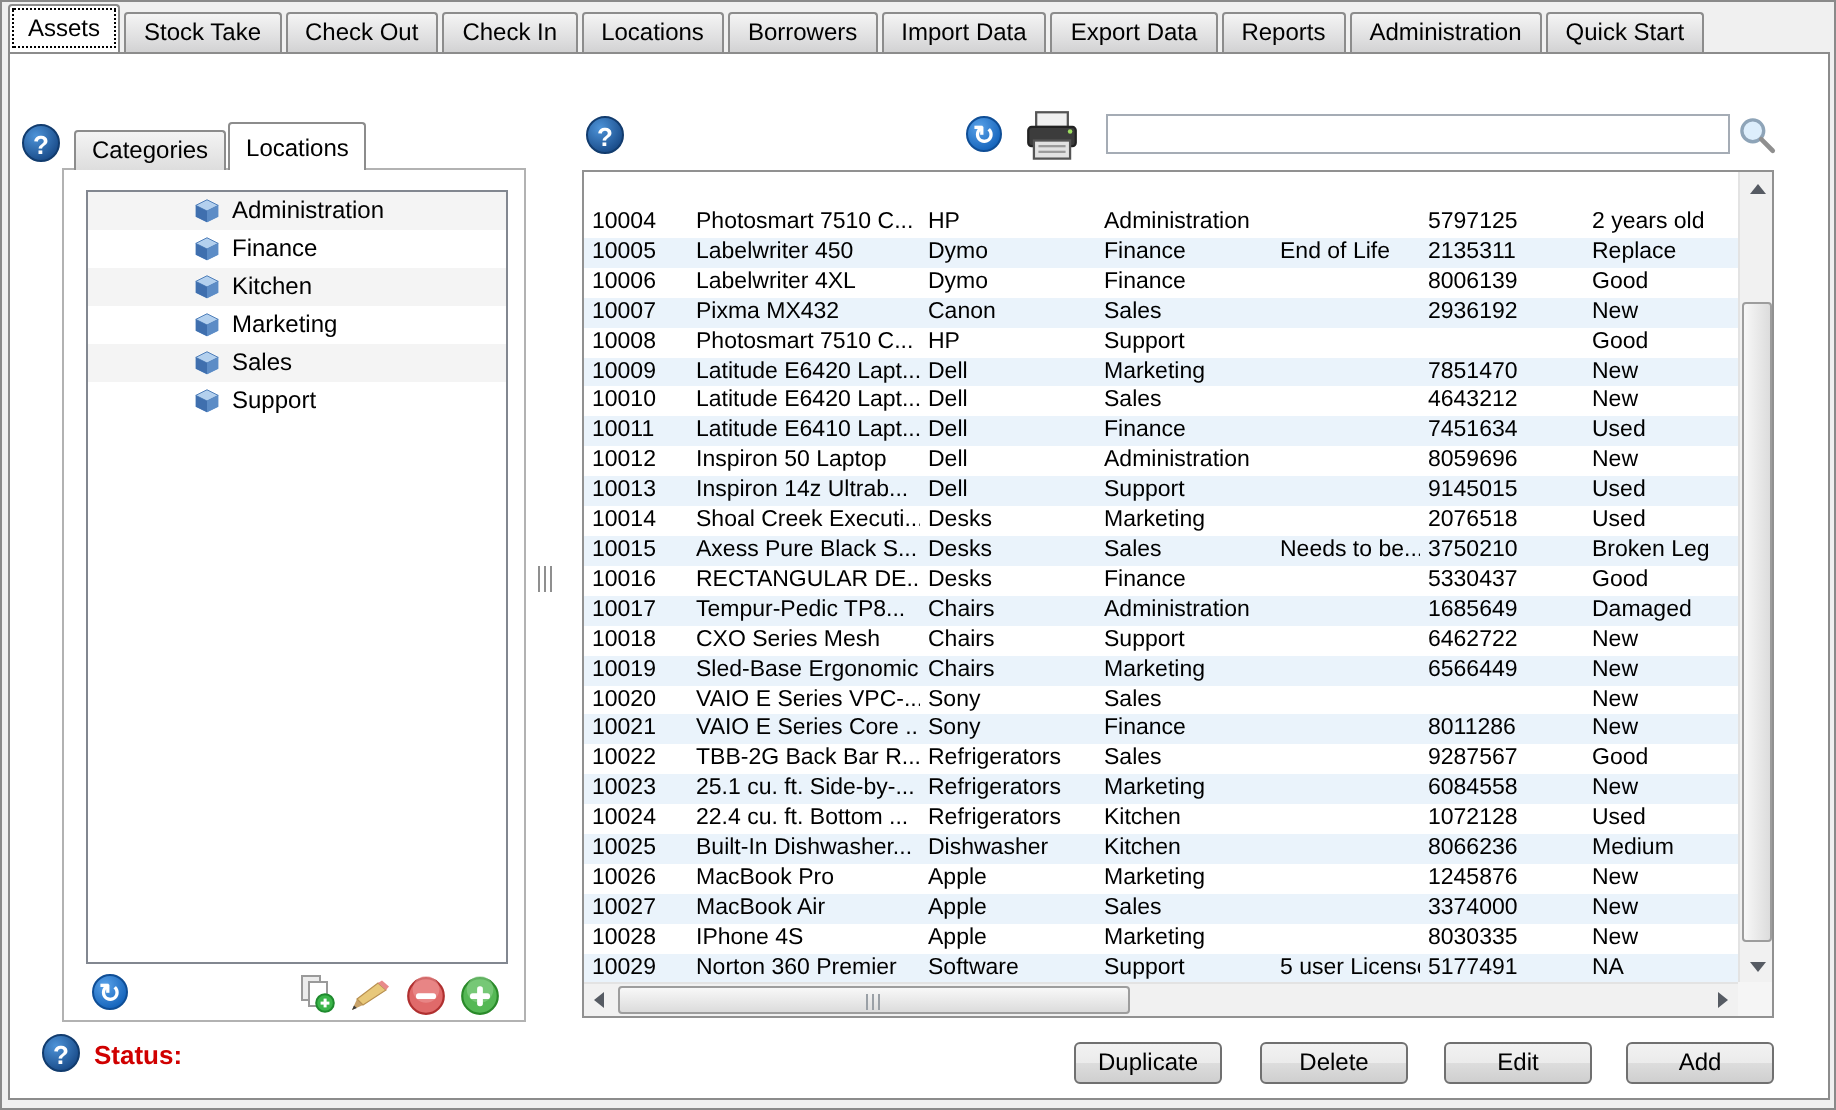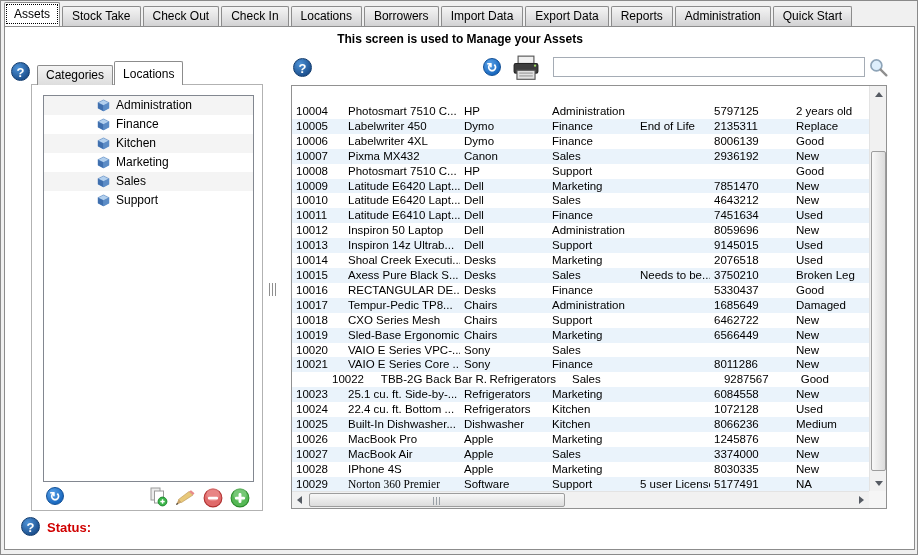--- a/index.html
+++ b/index.html
@@ -94,21 +94,20 @@
       <div class="tab">Borrowers</div>
       <div class="tab">Import Data</div>
       <div class="tab">Export Data</div>
       <div class="tab">Reports</div>
       <div class="tab">Administration</div>
       <div class="tab">Quick Start</div>
     </div>
 
   <div class="content"></div>
 
-  <div class="heading">This screen is used to Manage your Assets</div>
 
   <div class="help" style="left:10px; top:61px;">?</div>
 
   <div class="lp-box"></div>
   <div class="subtabs" id="left-subtabs">
       <div class="subtab">Categories</div>
       <div class="subtab sel">Locations</div>
     </div>
   <div class="tree-box" id="tree">
       <div class="trow child alt">
@@ -385,21 +384,21 @@
         <div class="grid-row alt">
           <div class="g-cell" style="width: 52px;">10021</div>
           <div class="g-cell" style="width: 116px;">VAIO E Series Core ...</div>
           <div class="g-cell" style="width: 88px;">Sony</div>
           <div class="g-cell" style="width: 88px;">Finance</div>
           <div class="g-cell" style="width: 74px;"></div>
           <div class="g-cell" style="width: 82px;">8011286</div>
           <div class="g-cell" style="width: 77px;">New</div>
         </div>
         <div class="grid-row">
-          <div class="g-cell" style="width: 52px; margin-left: 36px;">10022</div>
+          <div class="g-cell" style="width: 52px;">10022</div>
           <div class="g-cell" style="width: 116px;">TBB-2G Back Bar R...</div>
           <div class="g-cell" style="width: 88px;">Refrigerators</div>
           <div class="g-cell" style="width: 88px;">Sales</div>
           <div class="g-cell" style="width: 74px;"></div>
           <div class="g-cell" style="width: 82px;">9287567</div>
           <div class="g-cell" style="width: 77px;">Good</div>
         </div>
         <div class="grid-row alt">
           <div class="g-cell" style="width: 52px;">10023</div>
           <div class="g-cell" style="width: 116px;">25.1 cu. ft. Side-by-...</div>
@@ -449,21 +448,21 @@
           <div class="g-cell" style="width: 52px;">10028</div>
           <div class="g-cell" style="width: 116px;">IPhone 4S</div>
           <div class="g-cell" style="width: 88px;">Apple</div>
           <div class="g-cell" style="width: 88px;">Marketing</div>
           <div class="g-cell" style="width: 74px;"></div>
           <div class="g-cell" style="width: 82px;">8030335</div>
           <div class="g-cell" style="width: 77px;">New</div>
         </div>
         <div class="grid-row alt">
           <div class="g-cell" style="width: 52px;">10029</div>
-          <div class="g-cell" style="width: 116px; font-family: Liberation Serif, serif;">Norton 360 Premier</div>
+          <div class="g-cell" style="width: 116px;">Norton 360 Premier</div>
           <div class="g-cell" style="width: 88px;">Software</div>
           <div class="g-cell" style="width: 88px;">Support</div>
           <div class="g-cell" style="width: 74px;">5 user License</div>
           <div class="g-cell" style="width: 82px;">5177491</div>
           <div class="g-cell" style="width: 77px;">NA</div>
         </div>
       </div>
     <div class="vsb">
       <div class="arr" style="top:0;">
           <span class="tri up"></span>
@@ -486,14 +485,20 @@
         </div>
       <div class="arr" style="right:0;">
           <span class="tri right"></span>
         </div>
     </div>
     <div class="corner"></div>
   </div>
 
   <div class="help" style="left:20px; top:516px;">?</div>
   <div class="status">Status:</div>
+  <div class="footer-buttons" id="footer-buttons">
+      <button class="btn" style="left: 536px; top: 0px;">Duplicate</button>
+      <button class="btn" style="left: 629px; top: 0px;">Delete</button>
+      <button class="btn" style="left: 721px; top: 0px;">Edit</button>
+      <button class="btn" style="left: 812px; top: 0px;">Add</button>
+    </div>
 
 </div>
 
 </body></html>

